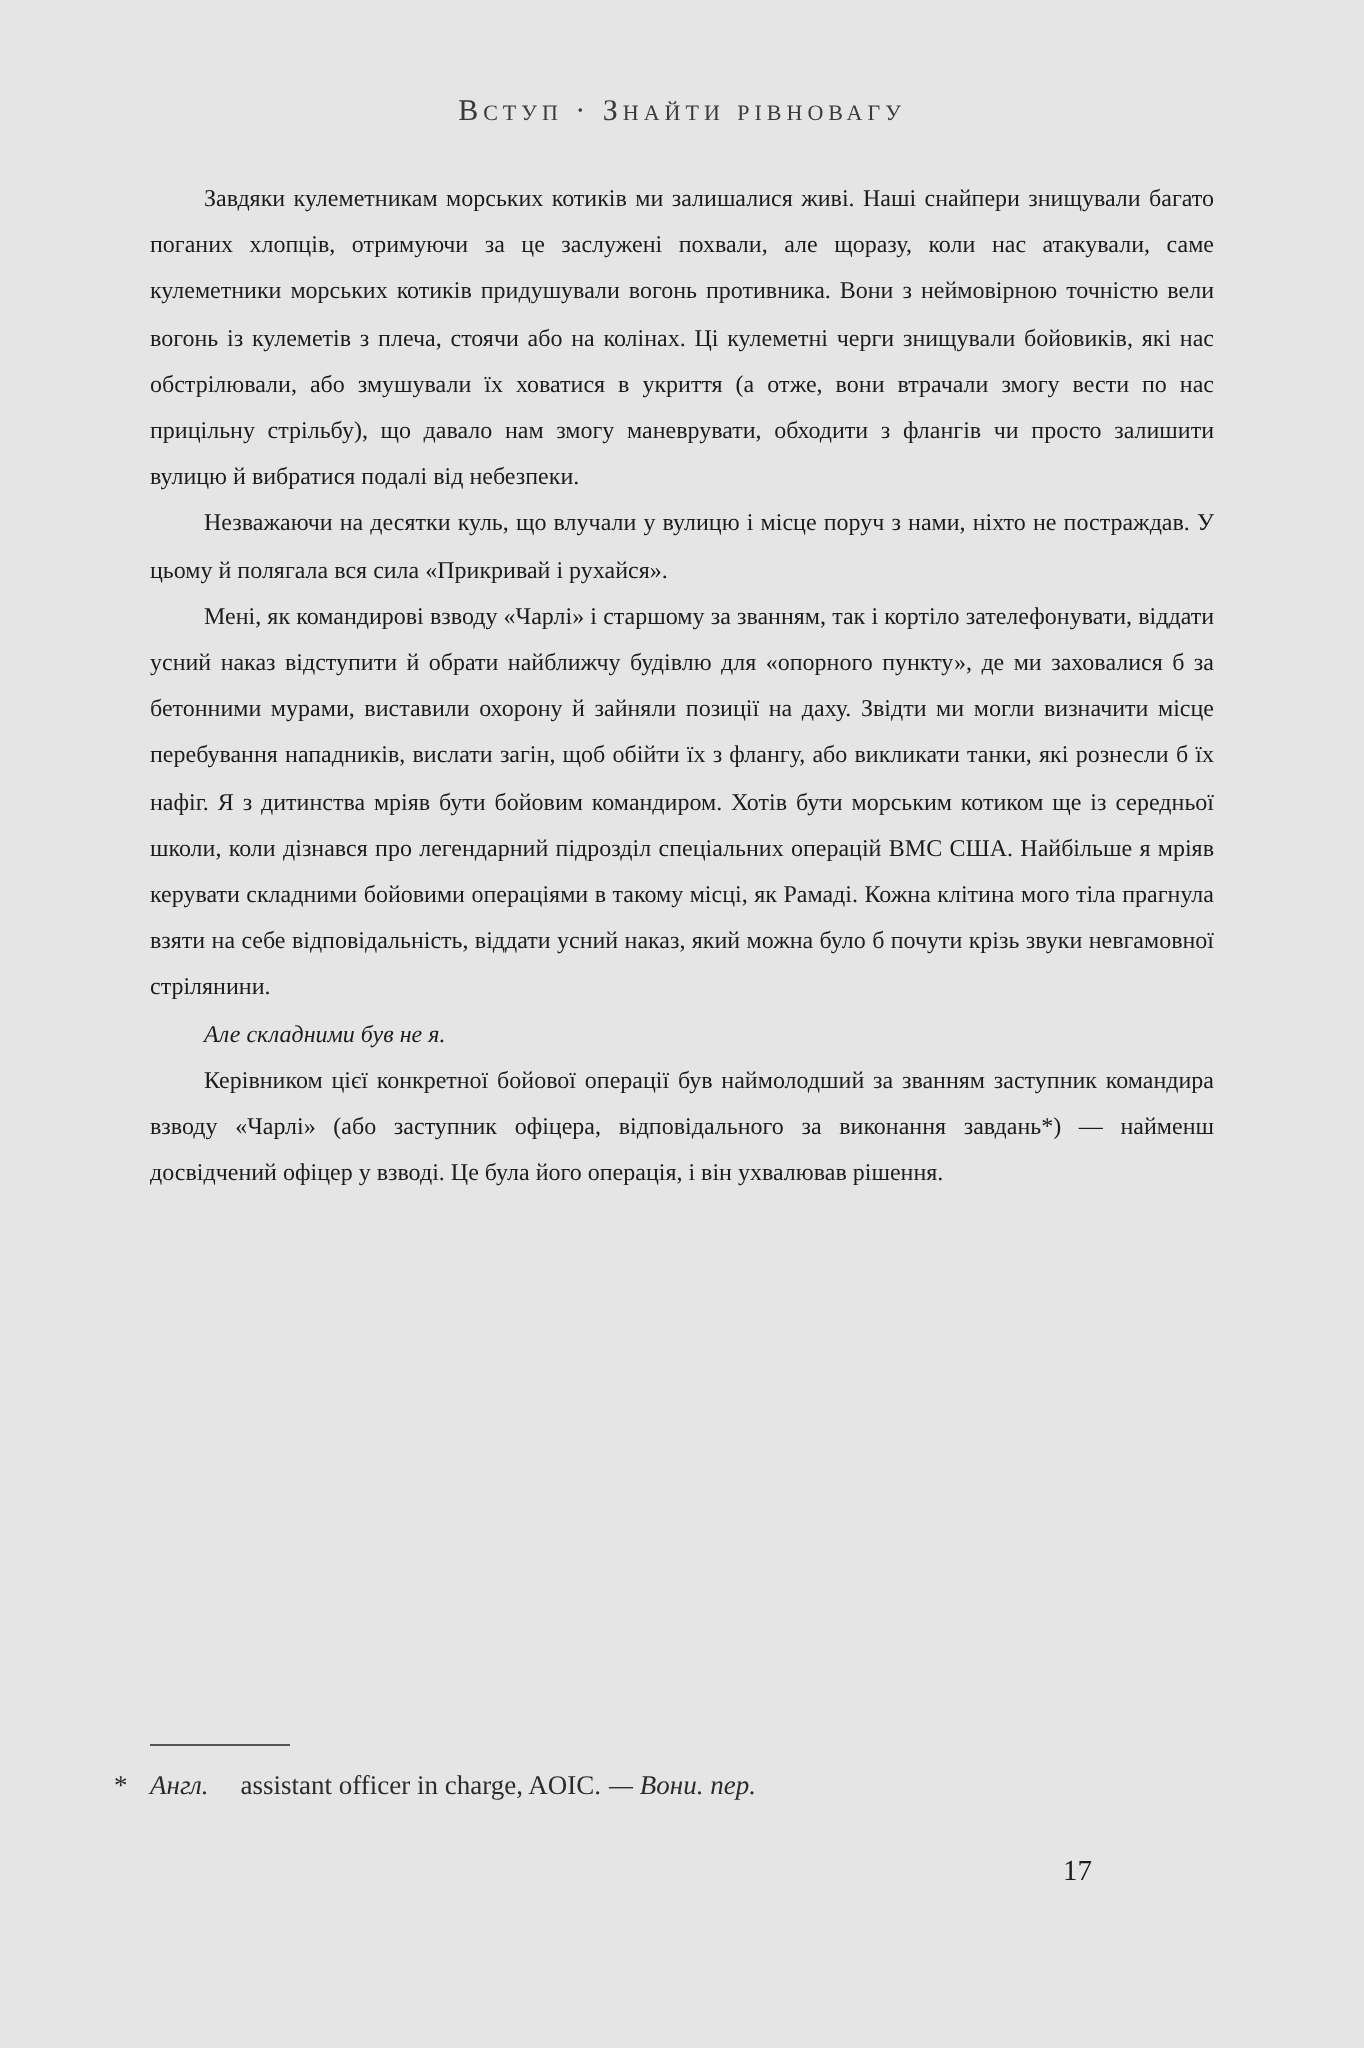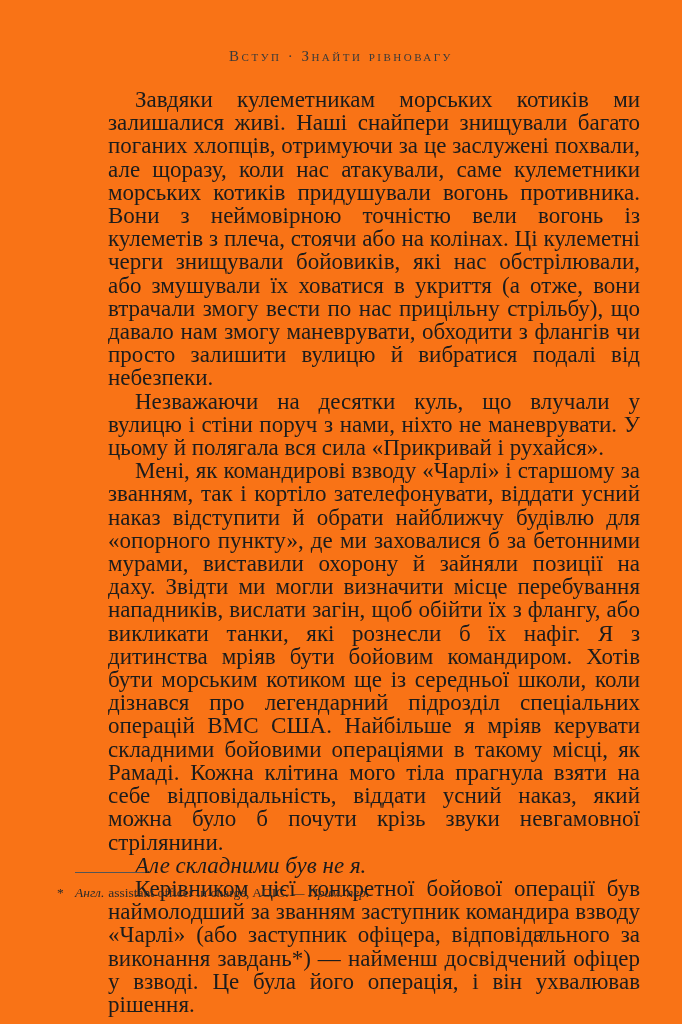--- a/index.html
+++ b/index.html
@@ -2,46 +2,45 @@
 <html lang="uk"><head>
 <meta charset="utf-8">
 <style>
   * { margin: 0; padding: 0; box-sizing: border-box; }
   html, body { background: #ffffff; }
   .page {
     position: relative;
     width: 682px;
     height: 1024px;
     margin: 0 auto;
-    background: #f97316;
+    background: #e5e5e5;
     font-family: "Liberation Serif", "DejaVu Serif", serif;
     color: #1c1c1c;
     overflow: hidden;
   }
   .running-header {
     position: absolute;
     top: 48px;
     left: 0;
     right: 0;
     text-align: center;
     font-size: 15px;
     font-variant: small-caps;
     letter-spacing: 2.5px;
     color: #3a3a3a;
   }
   .body-text {
     position: absolute;
     top: 88px;
     left: 75px;
     width: 532px;
-    font-size: 23px;
+    font-size: 12px;
     line-height: 23.2px;
     text-align: justify;
     color: #1c1c1c;
-    margin-left: 33px;
   }
   .para { text-indent: 27px; }
   .para.emphasis { font-style: italic; }
   .footnote-block {
     position: absolute;
     left: 75px;
     top: 872px;
     width: 532px;
     font-size: 13.5px;
     line-height: 17px;
@@ -56,47 +55,47 @@
   .footnote-line {
     position: relative;
     padding-left: 0;
   }
   .fn-marker {
     position: absolute;
     left: -18px;
     top: 0;
   }
   .fn-lead, .fn-tail { font-style: italic; }
-  .fn-lead { margin-right: 4px; }
+  .fn-lead { margin-right: 16px; }
   .fn-body { margin-right: 4px; }
   .page-number {
     position: absolute;
     top: 928px;
     right: 136px;
     font-size: 14.5px;
     color: #1c1c1c;
   }
 </style>
 </head>
 <body>
 
 <div class="page">
 
   <div class="running-header">Вступ · Знайти рівновагу</div>
 
   <div class="body-text">
     <p class="para">Завдяки кулеметникам морських котиків ми залишалися живі. Наші снайпери знищували багато поганих хлопців, отримуючи за це заслужені похвали, але щоразу, коли нас атакували, саме кулеметники морських котиків придушували вогонь противника. Вони з неймовірною точністю вели вогонь із кулеметів з плеча, стоячи або на колінах. Ці кулеметні черги знищували бойовиків, які нас обстрілювали, або змушували їх ховатися в укриття (а отже, вони втрачали змогу вести по нас прицільну стрільбу), що давало нам змогу маневрувати, обходити з флангів чи просто залишити вулицю й вибратися подалі від небезпеки.</p>
-    <p class="para">Незважаючи на десятки куль, що влучали у вулицю і стіни поруч з нами, ніхто не маневрувати. У цьому й полягала вся сила «Прикривай і рухайся».</p>
+    <p class="para">Незважаючи на десятки куль, що влучали у вулицю і місце поруч з нами, ніхто не постраждав. У цьому й полягала вся сила «Прикривай і рухайся».</p>
     <p class="para">Мені, як командирові взводу «Чарлі» і старшому за званням, так і кортіло зателефонувати, віддати усний наказ відступити й обрати найближчу будівлю для «опорного пункту», де ми заховалися б за бетонними мурами, виставили охорону й зайняли позиції на даху. Звідти ми могли визначити місце перебування нападників, вислати загін, щоб обійти їх з флангу, або викликати танки, які рознесли б їх нафіг. Я з дитинства мріяв бути бойовим командиром. Хотів бути морським котиком ще із середньої школи, коли дізнався про легендарний підрозділ спеціальних операцій ВМС США. Найбільше я мріяв керувати складними бойовими операціями в такому місці, як Рамаді. Кожна клітина мого тіла прагнула взяти на себе відповідальність, віддати усний наказ, який можна було б почути крізь звуки невгамовної стрілянини.</p>
     <p class="para emphasis">Але складними був не я.</p>
     <p class="para">Керівником цієї конкретної бойової операції був наймолодший за званням заступник командира взводу «Чарлі» (або заступник офіцера, відповідального за виконання завдань*) — найменш досвідчений офіцер у взводі. Це була його операція, і він ухвалював рішення.</p>
   </div>
 
   <div class="footnote-block">
     <div class="footnote-rule"></div>
     <div class="footnote-line">
-      <span class="fn-marker">*</span><span class="fn-lead">Англ.</span><span class="fn-body">assistant officer in charge, AOIC.</span><span class="fn-tail">— Прим. пер.</span>
+      <span class="fn-marker">*</span><span class="fn-lead">Англ.</span><span class="fn-body">assistant officer in charge, AOIC.</span><span class="fn-tail">— Вони. пер.</span>
     </div>
   </div>
 
   <div class="page-number">17</div>
 
 </div>
 
 </body></html>

